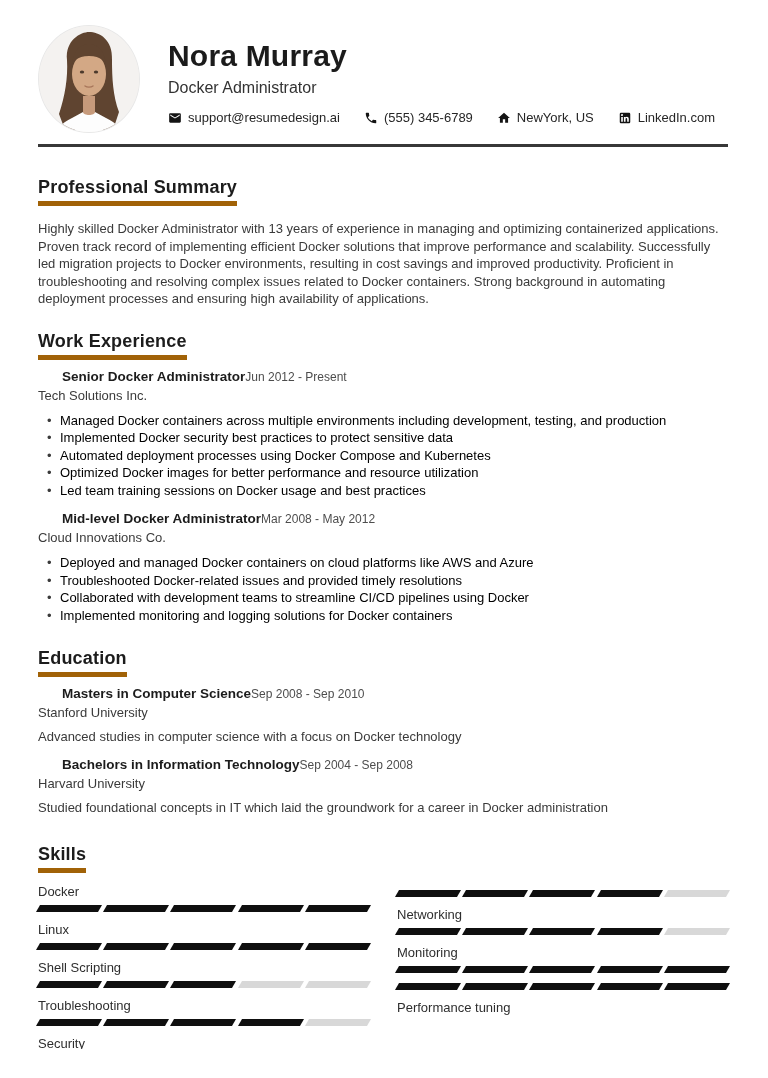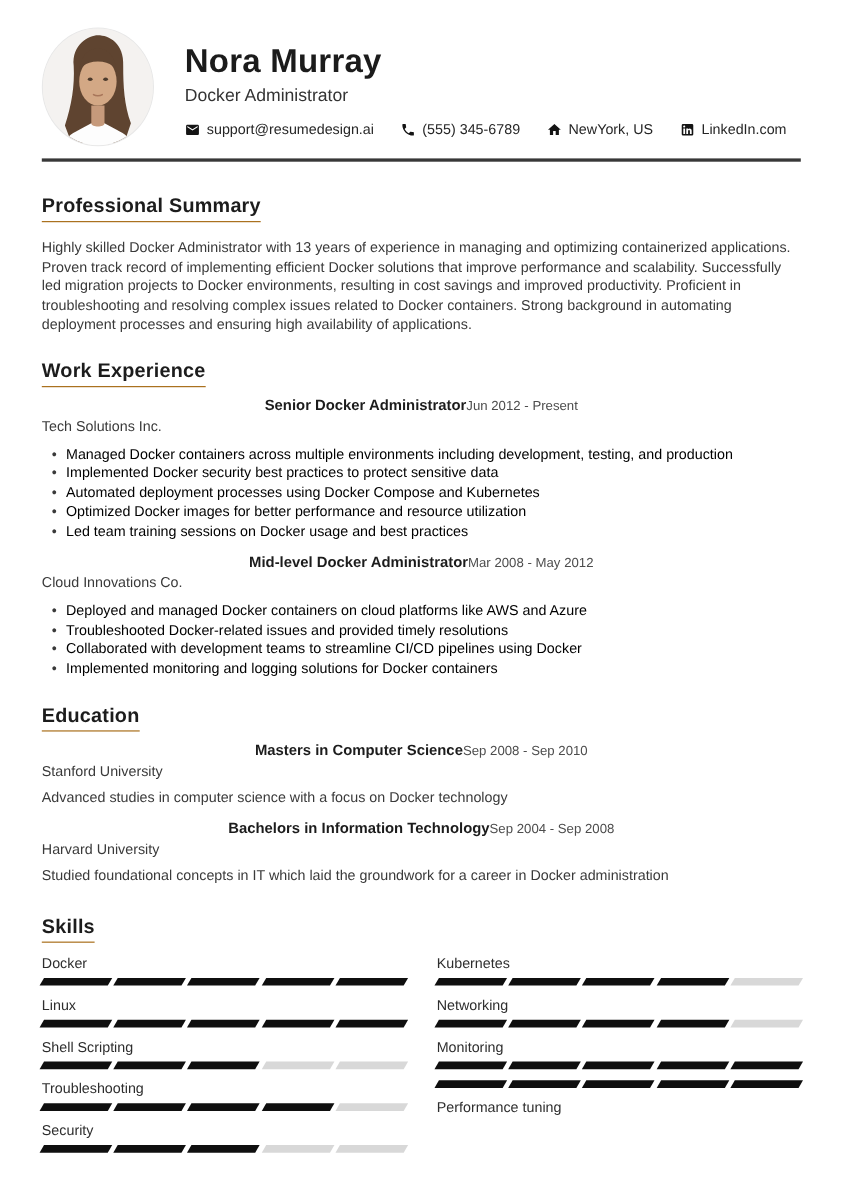--- a/index.html
+++ b/index.html
@@ -21,27 +21,27 @@
   .job-title { font-size:16px; color:#333; margin-top:6px; }
   .contact-row { display:flex; align-items:center; margin-top:13px; font-size:13px; color:#262626; }
   .contact-item { display:flex; align-items:center; margin-right:24px; white-space:nowrap; }
   .contact-item:last-child { margin-right:0; }
   .cicon { width:14px; height:14px; margin-right:6px; display:inline-block; flex:0 0 auto; }
   .cicon svg { width:14px; height:14px; display:block; fill:#141414; }
   .divider { height:3px; background:#383838; margin-top:11px; }
   
   .section-heading {
     display:inline-block; font-size:18px; font-weight:bold; color:#1c1c1c;
-    padding-bottom:3px; border-bottom:1px solid #a16207; letter-spacing:.2px;
+    padding-bottom:3px; border-bottom:5px solid #a16207; letter-spacing:.2px;
   }
   .summary-section { margin-top:30px; }
   .summary-text { margin-top:14px; font-size:13px; line-height:17.5px; color:#3a3a3a; }
   .experience-section { margin-top:23px; }
   .entry { margin-top:9px; }
-  .entry-head { display:flex; justify-content:center; align-items:baseline; }
+  .entry-head { display:flex; justify-content:flex-start; align-items:baseline;margin-left:24px; }
   .entry-title { font-size:13.5px; font-weight:bold; color:#1c1c1c; }
   .entry-date { font-size:12px; color:#4d4d4d; white-space:nowrap; }
   .entry-sub { font-size:13px; color:#3a3a3a; margin-top:4px; }
   ul.bullets { list-style:none; margin-top:9px; }
   ul.bullets li {
     font-size:13px; line-height:17.5px; color:#000000;
     padding-left:22px; position:relative;
   }
   ul.bullets li::before {
     content:"•"; position:absolute; left:9px; top:0; color:#3a3a3a;
@@ -236,21 +236,20 @@
             </div>
         </div>
         <div class="skill-item">
           <div class="skill-name">Deployment</div>
 
         </div>
 
       </div>
       <div class="skills-col">
         <div class="skill-item">
-          <div class="skill-name">Kubernetes</div>
           <div class="skill-bar">
               <span class="seg fill"></span>
               <span class="seg fill"></span>
               <span class="seg fill"></span>
               <span class="seg fill"></span>
               <span class="seg empty"></span>
             </div>
         </div>
         <div class="skill-item">
           <div class="skill-name">Networking</div>

